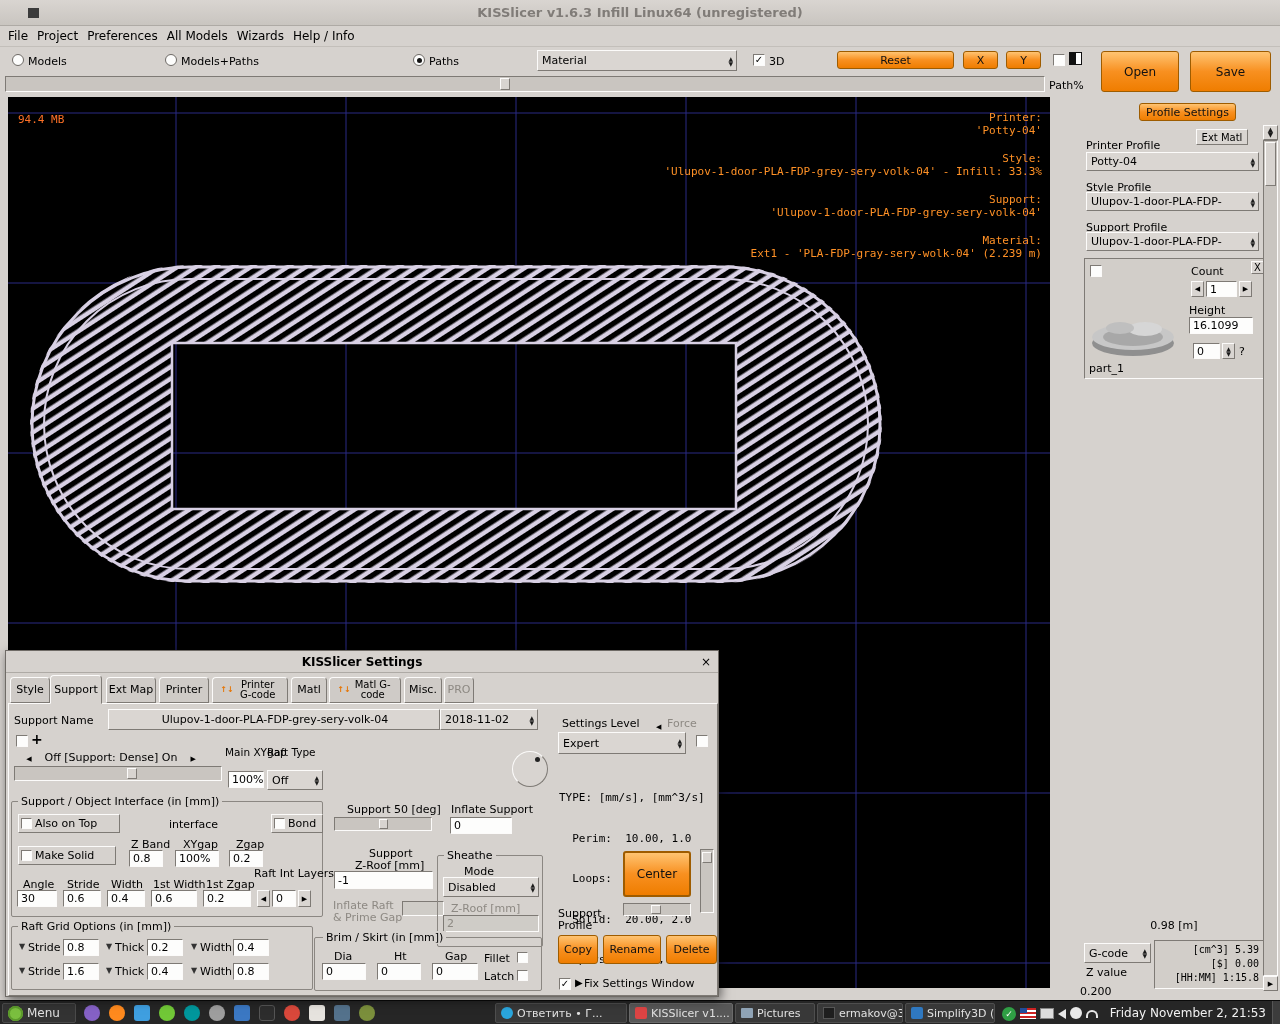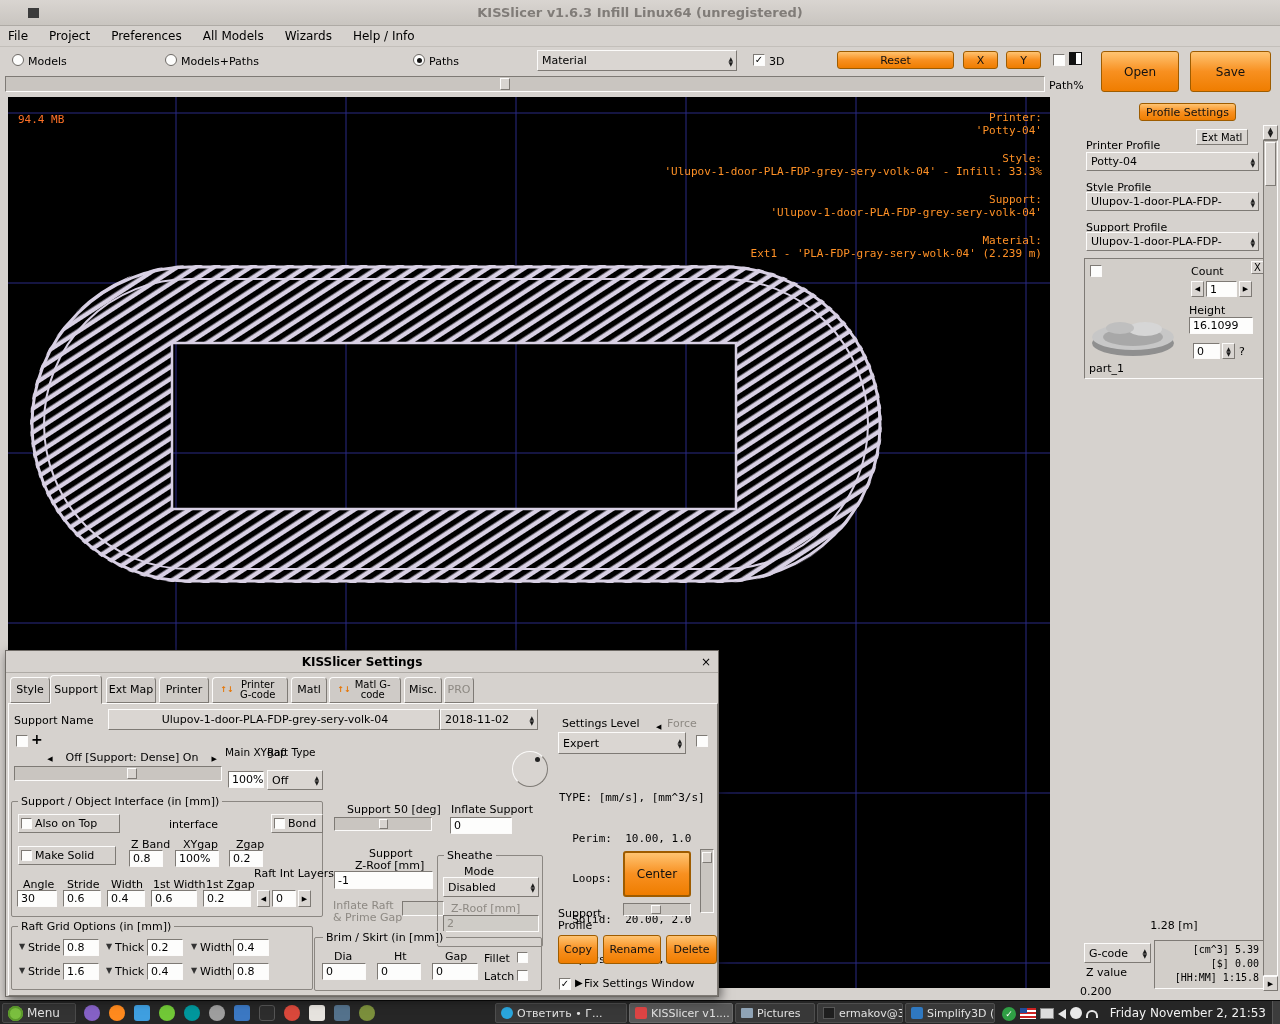--- a/index.html
+++ b/index.html
@@ -42,21 +42,21 @@
 .ti{position:absolute;top:6px}
 </style>
 </head>
 <body>
 
 <div class="abs" style="left:0;top:0;width:1280px;height:26px;background:linear-gradient(#d9d5d1,#c9c5c0);border-bottom:1px solid #aeaaa5">
   <span class="abs" style="left:28px;top:8px;width:11px;height:10px;background:#3b3b3b"></span>
   <div style="text-align:center;font-size:13px;font-weight:bold;color:#807c78;line-height:26px">KISSlicer v1.6.3 Infill Linux64 (unregistered)</div>
 </div>
 
-<div class="abs" style="left:0;top:26px;width:1280px;height:21px;display:flex;align-items:center;gap:21px;padding-left:8px;font-size:12px;border-bottom:1px solid #c3bfba">
+<div class="abs" style="left:0;top:26px;width:1280px;height:21px;display:flex;align-items:center;gap:9px;padding-left:8px;font-size:12px;border-bottom:1px solid #c3bfba">
   <span>File</span>
   <span>Project</span>
   <span>Preferences</span>
   <span>All Models</span>
   <span>Wizards</span>
   <span>Help / Info</span>
 </div>
 
 <div class="abs" style="left:0;top:47px;width:1280px;height:26px">
   <span class="rd abs" style="left:12px;top:7px"></span>
@@ -172,21 +172,21 @@
     <ellipse cx="33" cy="31" rx="14" ry="6" fill="#bfbfbf"></ellipse>
   </svg>
   <div class="fld s abs" style="left:108px;top:84px;width:27px;height:16px">0</div>
   <div class="gb r abs" style="left:137px;top:84px;width:13px;height:16px">
       <span class="spin"></span>
     </div>
   <span class="lbl abs" style="left:154px;top:86px">?</span>
   <span class="lbl abs" style="left:4px;top:103px">part_1</span>
 </div>
 
-<div class="lbl abs" style="left:1084px;top:919px;width:180px;text-align:center">1.28 [m]</div>
+<div class="lbl abs" style="left:1084px;top:919px;width:180px;text-align:center">0.98 [m]</div>
 <div class="combo r abs" style="left:1084px;top:943px;width:67px;height:20px">
   <span class="ct">G-code</span>
   <span class="spin"></span>
 </div>
 <div class="s mono abs" style="left:1154px;top:940px;width:110px;height:49px;background:#d2cec9;font-size:10px;line-height:14px;text-align:right;padding:2px 4px">
   <div>[cm^3] 5.39</div>
   <div>[$] 0.00</div>
   <div>[HH:MM] 1:15.8</div>
 </div>
 <span class="lbl abs" style="left:1086px;top:966px">Z value</span>
@@ -242,21 +242,21 @@
   <div class="combo r abs" style="left:102px;top:58px;width:332px;height:21px">
     <span class="ct" style="text-align:center">Ulupov-1-door-PLA-FDP-grey-sery-volk-04</span>
   </div>
   <div class="combo r abs" style="left:434px;top:58px;width:98px;height:21px">
     <span class="ct">2018-11-02</span>
     <span class="spin"></span>
   </div>
   <span class="cb s abs" style="left:10px;top:84px"></span>
   <span class="abs" style="left:25px;top:80px;font-size:14px;font-weight:bold">+</span>
 
-  <div class="abs" style="left:21px;top:100px;width:210px;display:flex;align-items:center;justify-content:center;gap:13px">
+  <div class="abs" style="left:0;top:100px;width:210px;display:flex;align-items:center;justify-content:center;gap:13px">
     <span class="al"></span>
     <span class="lbl">Off [Support: Dense] On</span>
     <span class="ar"></span>
   </div>
   <div class="trk s abs" style="left:8px;top:115px;width:208px;height:15px">
     <span class="th r abs" style="left:112px;top:1px;width:10px;height:11px"></span>
   </div>
 
   <div class="lbl abs" style="left:219px;top:96px;width:42px;text-align:center;font-size:10.5px;line-height:11px">Main XYgap</div>
   <div class="fld s abs" style="left:222px;top:120px;width:36px;height:17px">100%</div>

